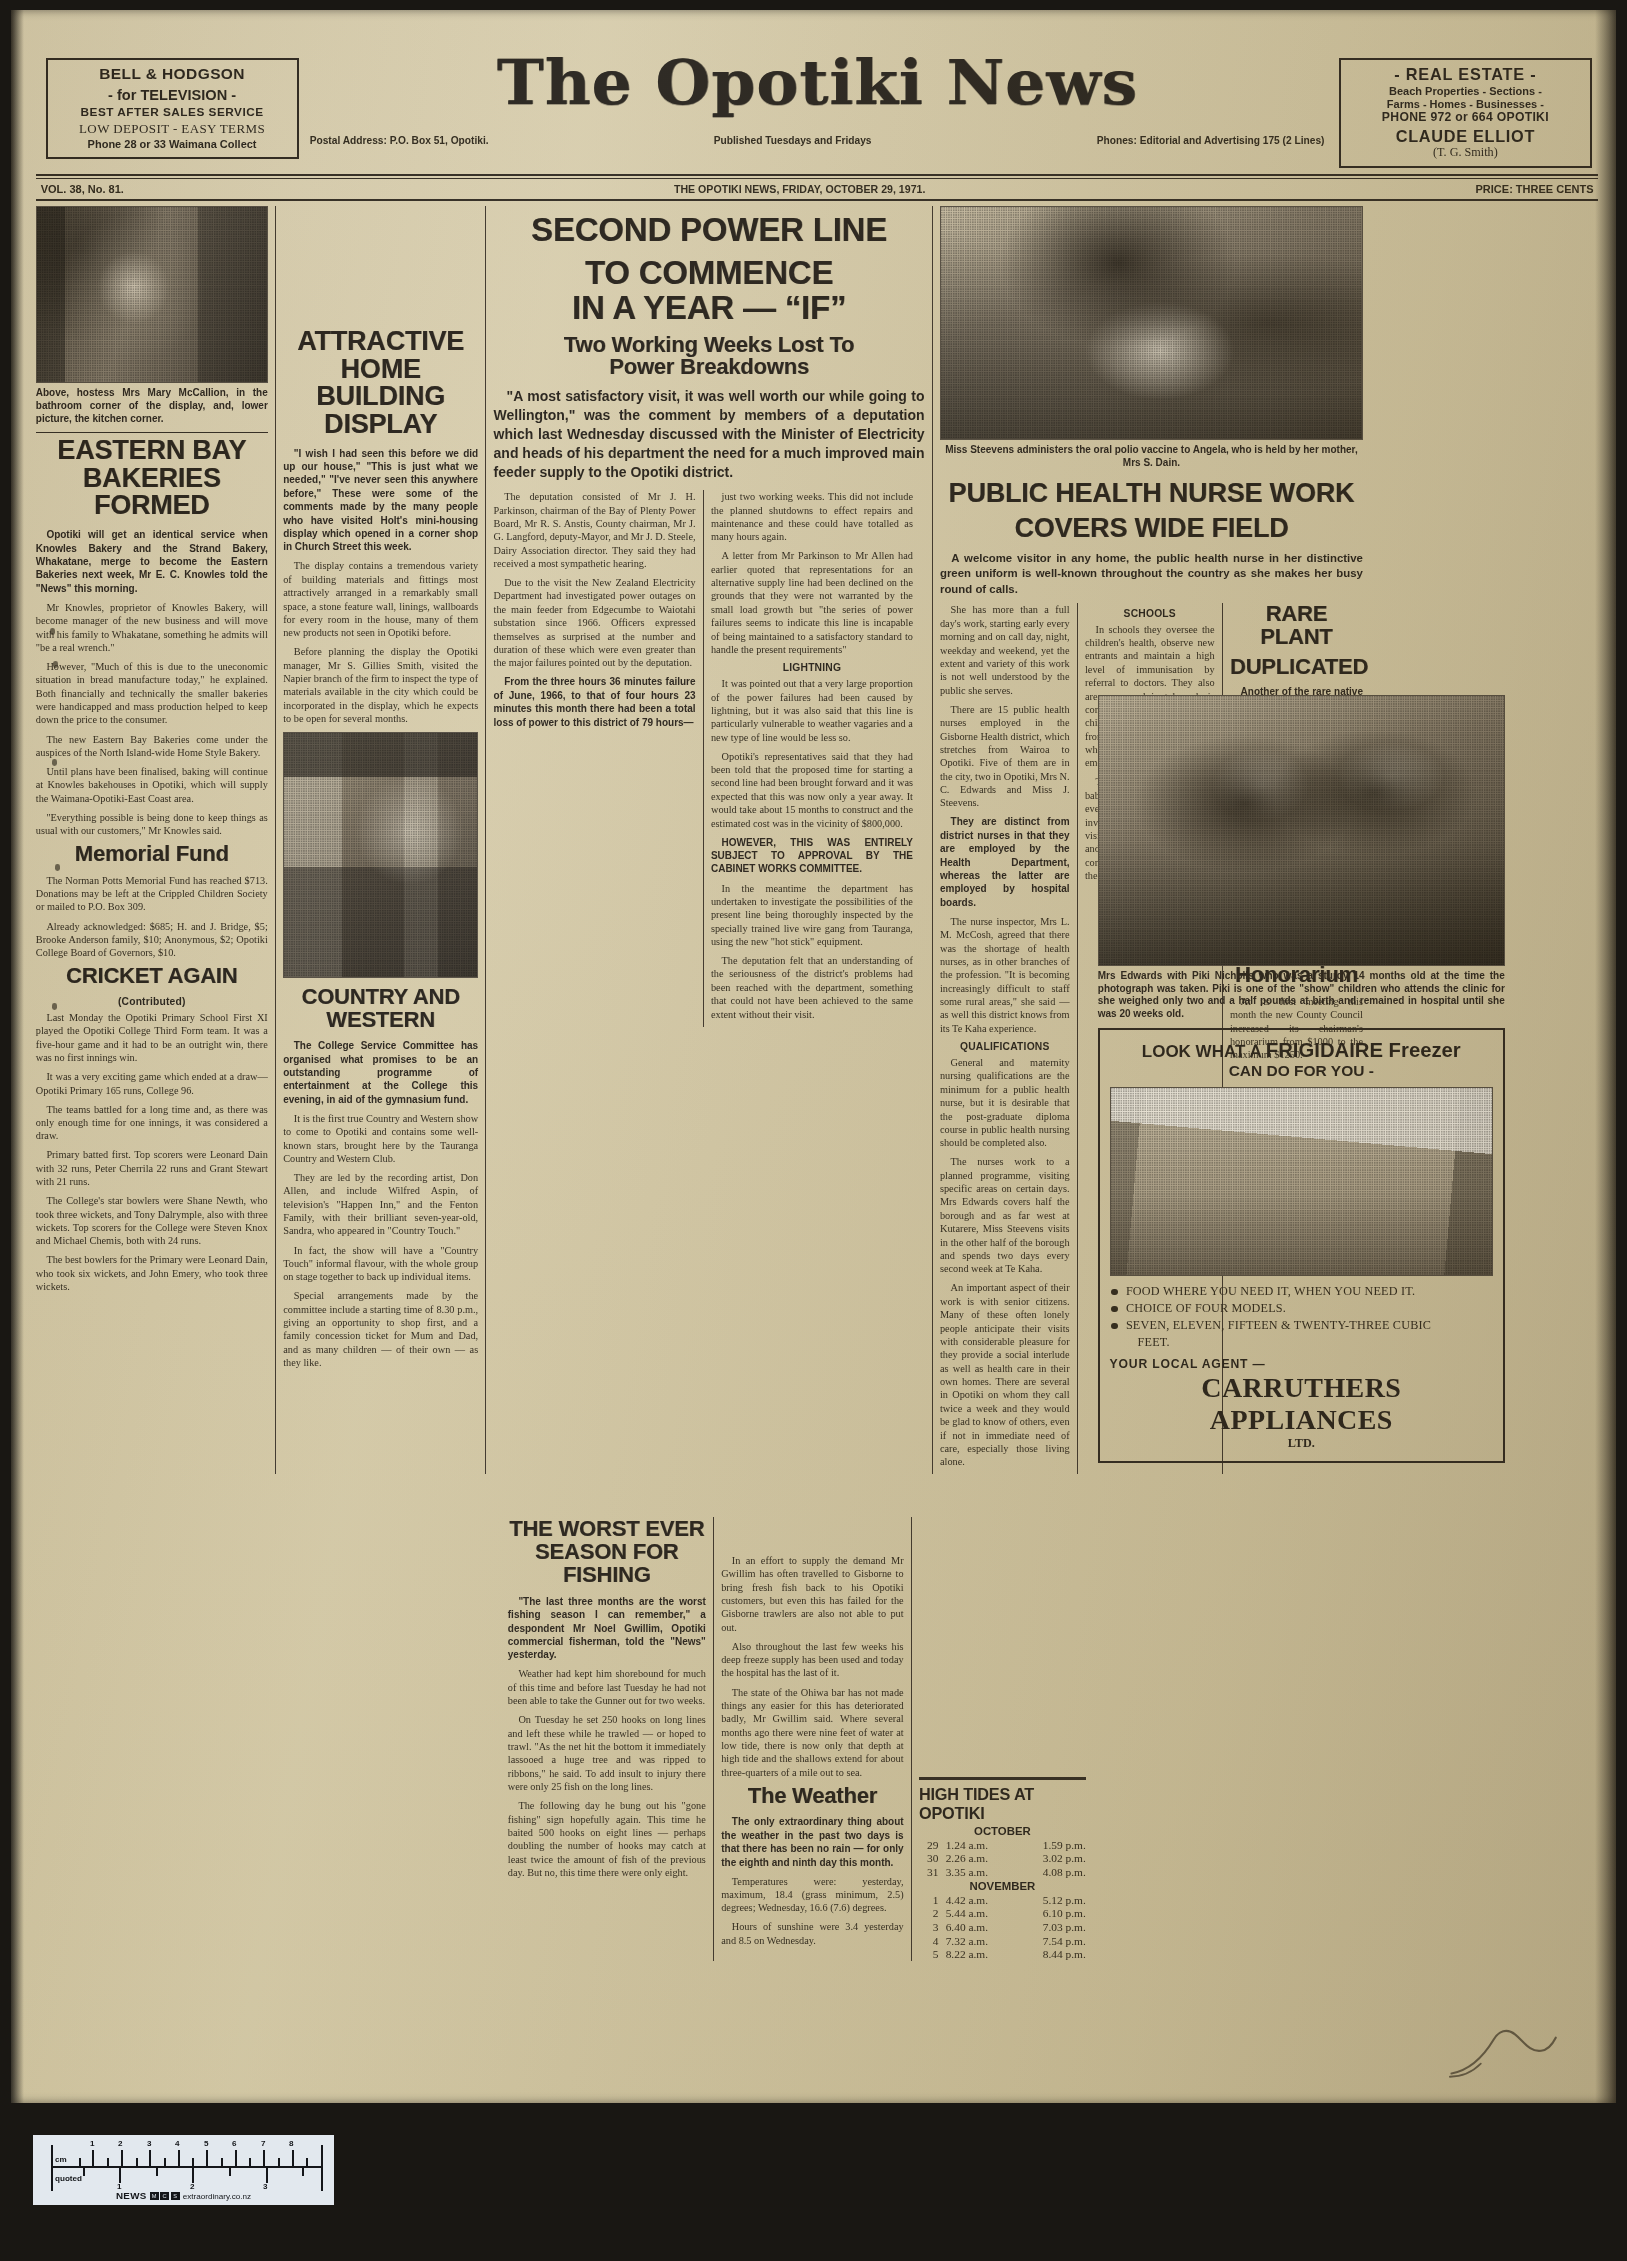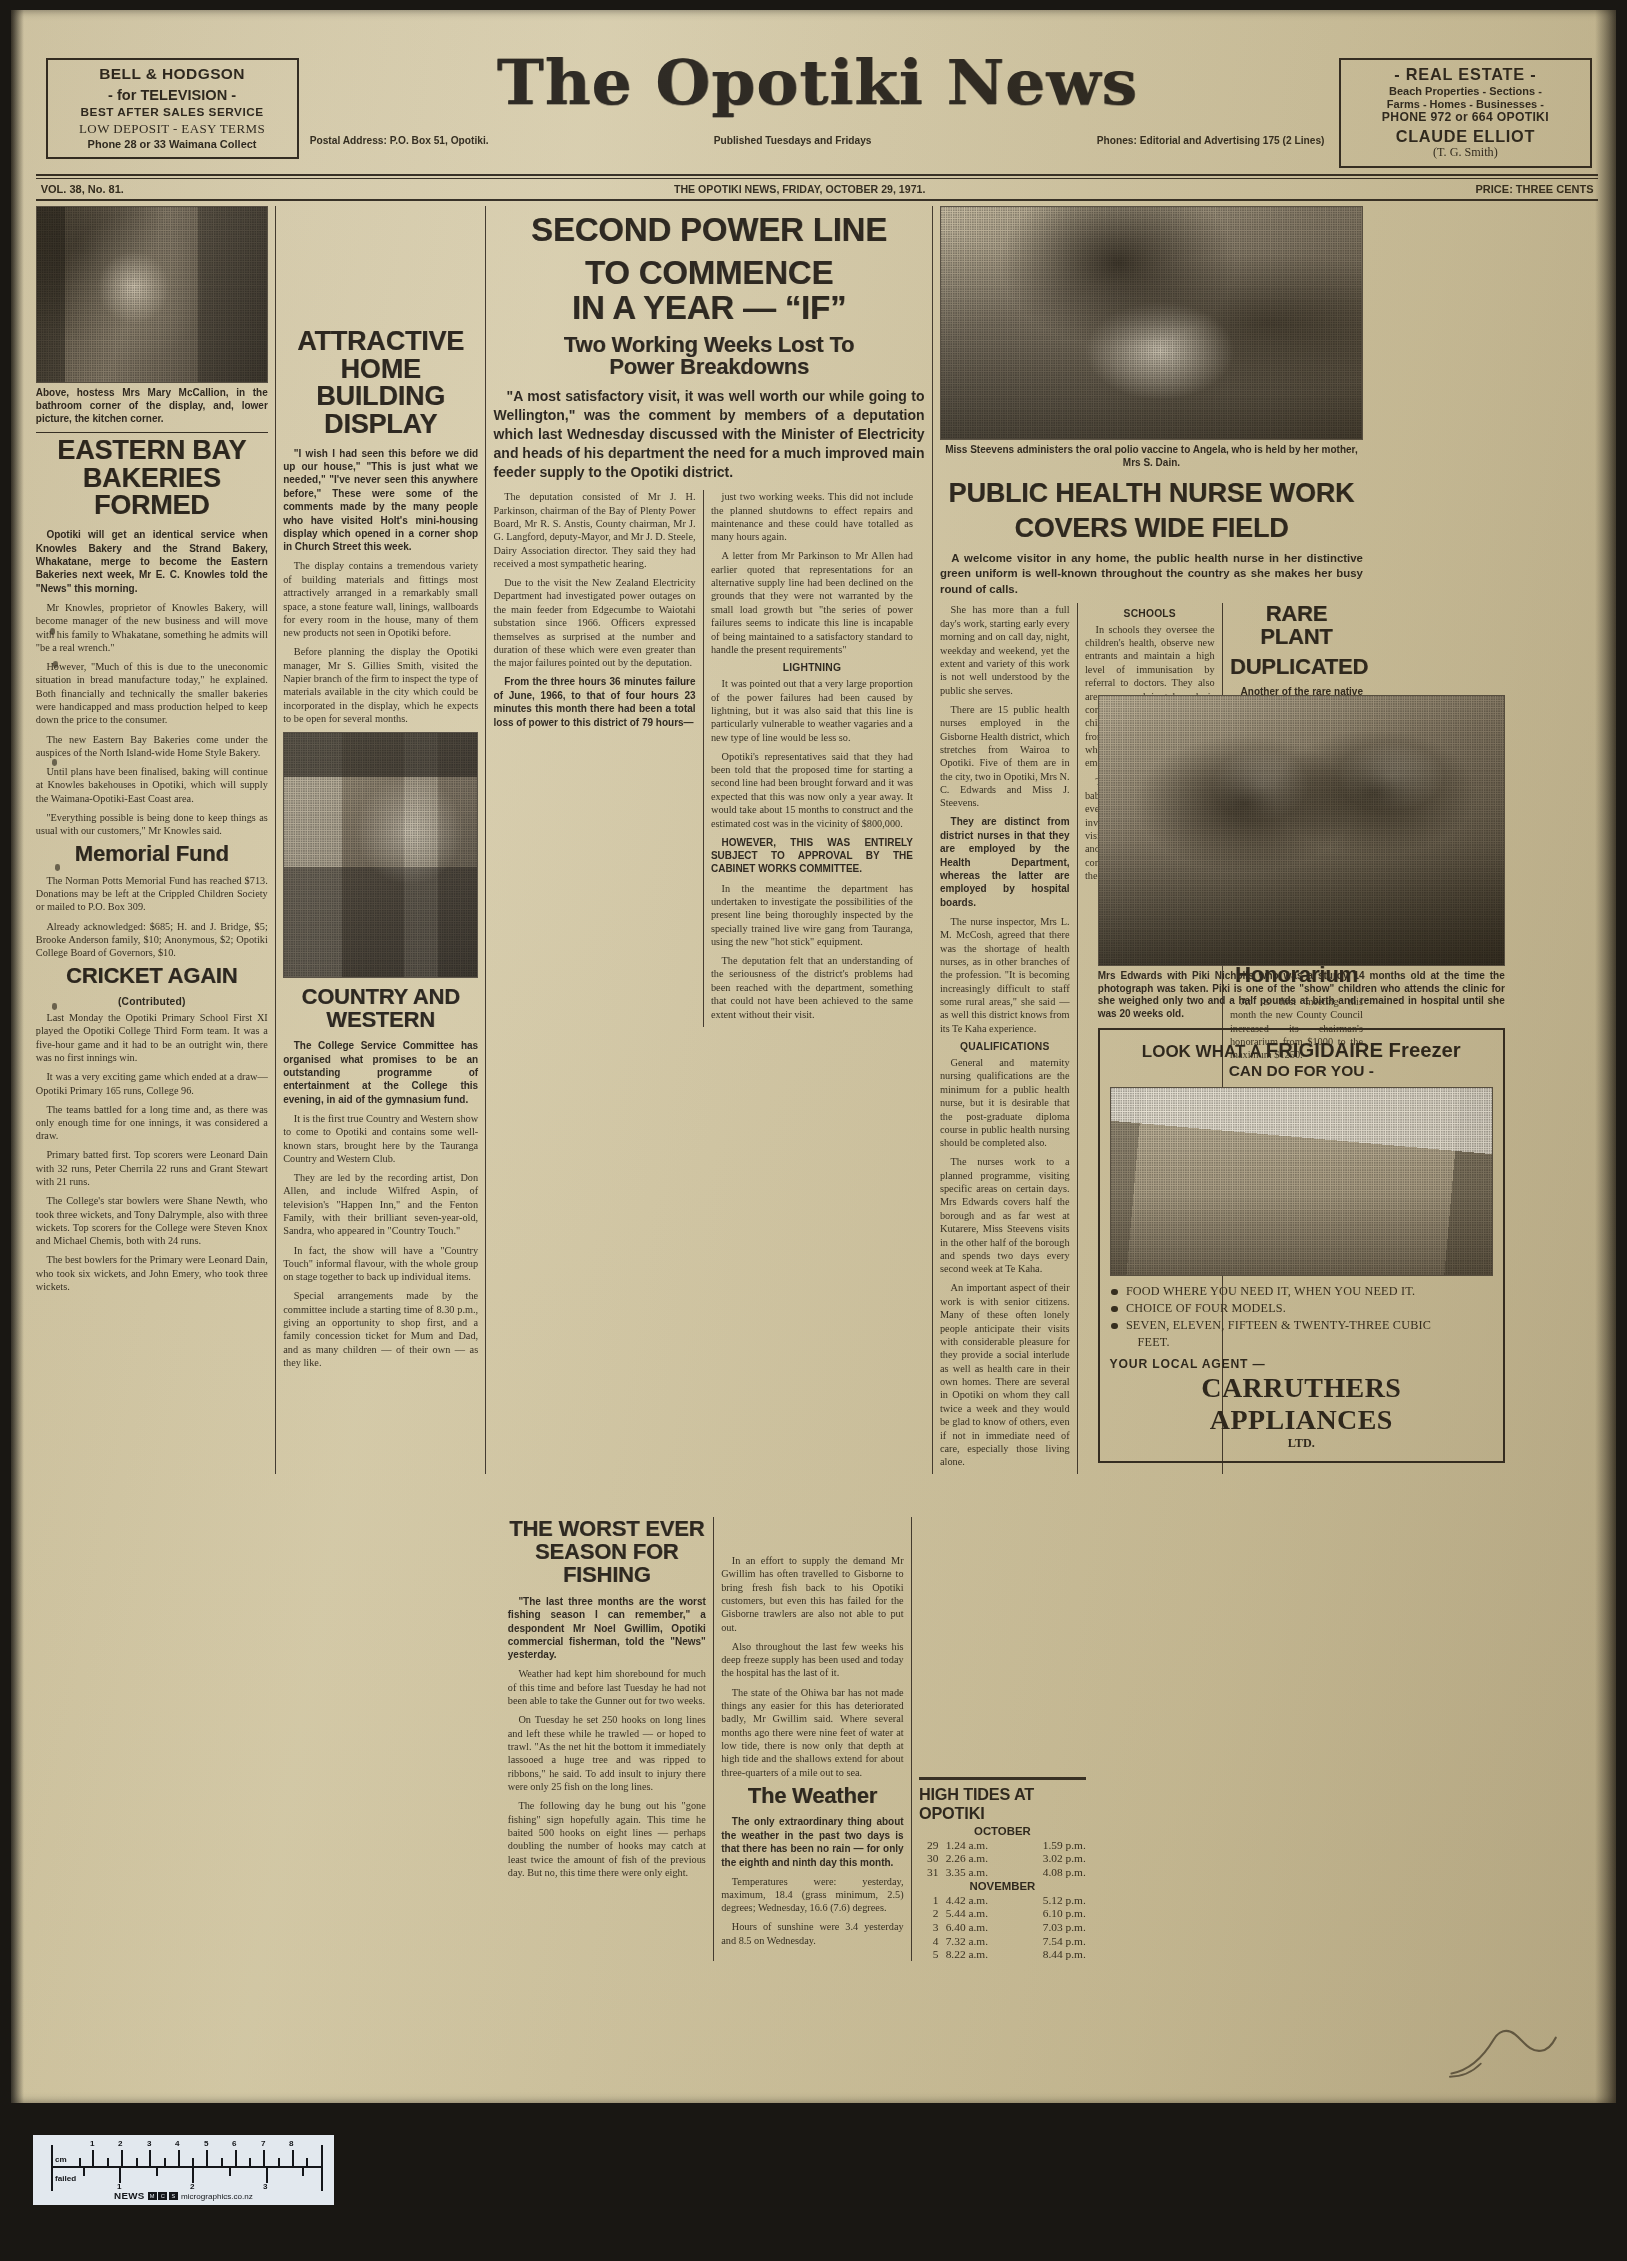--- a/index.html
+++ b/index.html
@@ -503,21 +503,21 @@
       <path d="M6,66 C20,66 34,60 44,50" fill="none" stroke="#2b2519" stroke-width="2.2" stroke-linecap="round"></path>
     </svg>
   </div>
 
   <div class="ruler">
     <div class="rl-line" style="left:18px;top:9.8px;width:1.6px;height:46px;"></div>
     <div class="rl-line" style="left:18px;top:31px;right:13px;height:1.6px;"></div>
     <div class="rl-line" style="right:11.4px;top:9.8px;width:1.6px;height:46px;"></div>
 
     <div class="rl-lab" style="left:22px;top:20.3px;">cm</div>
-    <div class="rl-lab" style="left:22px;top:39px;">failed</div>
+    <div class="rl-lab" style="left:22px;top:39px;">quoted</div>
 
     <div class="rl-line" style="left:59px;top:14.6px;width:1.6px;height:16.3px;"></div>
     <div class="rl-line" style="left:88px;top:14.6px;width:1.6px;height:16.3px;"></div>
     <div class="rl-line" style="left:116px;top:14.6px;width:1.6px;height:16.3px;"></div>
     <div class="rl-line" style="left:145px;top:14.6px;width:1.6px;height:16.3px;"></div>
     <div class="rl-line" style="left:173px;top:14.6px;width:1.6px;height:16.3px;"></div>
     <div class="rl-line" style="left:202px;top:14.6px;width:1.6px;height:16.3px;"></div>
     <div class="rl-line" style="left:230px;top:14.6px;width:1.6px;height:16.3px;"></div>
     <div class="rl-line" style="left:259px;top:14.6px;width:1.6px;height:16.3px;"></div>
 
@@ -548,18 +548,18 @@
     <div class="rl-line" style="left:196px;top:33px;width:1.6px;height:8.1px;"></div>
     <div class="rl-line" style="left:269px;top:33px;width:1.6px;height:8.1px;"></div>
 
     <div class="rl-num" style="left:84px;top:47px;">1</div>
     <div class="rl-num" style="left:157px;top:47px;">2</div>
     <div class="rl-num" style="left:230px;top:47px;">3</div>
 
     <div class="rl-foot">
       <b>NEWS</b>
       <span class="rl-box">M</span><span class="rl-box">C</span><span class="rl-box">S</span>
-      <span>micrographics.co.nz</span>
+      <span>extraordinary.co.nz</span>
     </div>
   </div>
 
 </div>
 
 
 </body></html>

